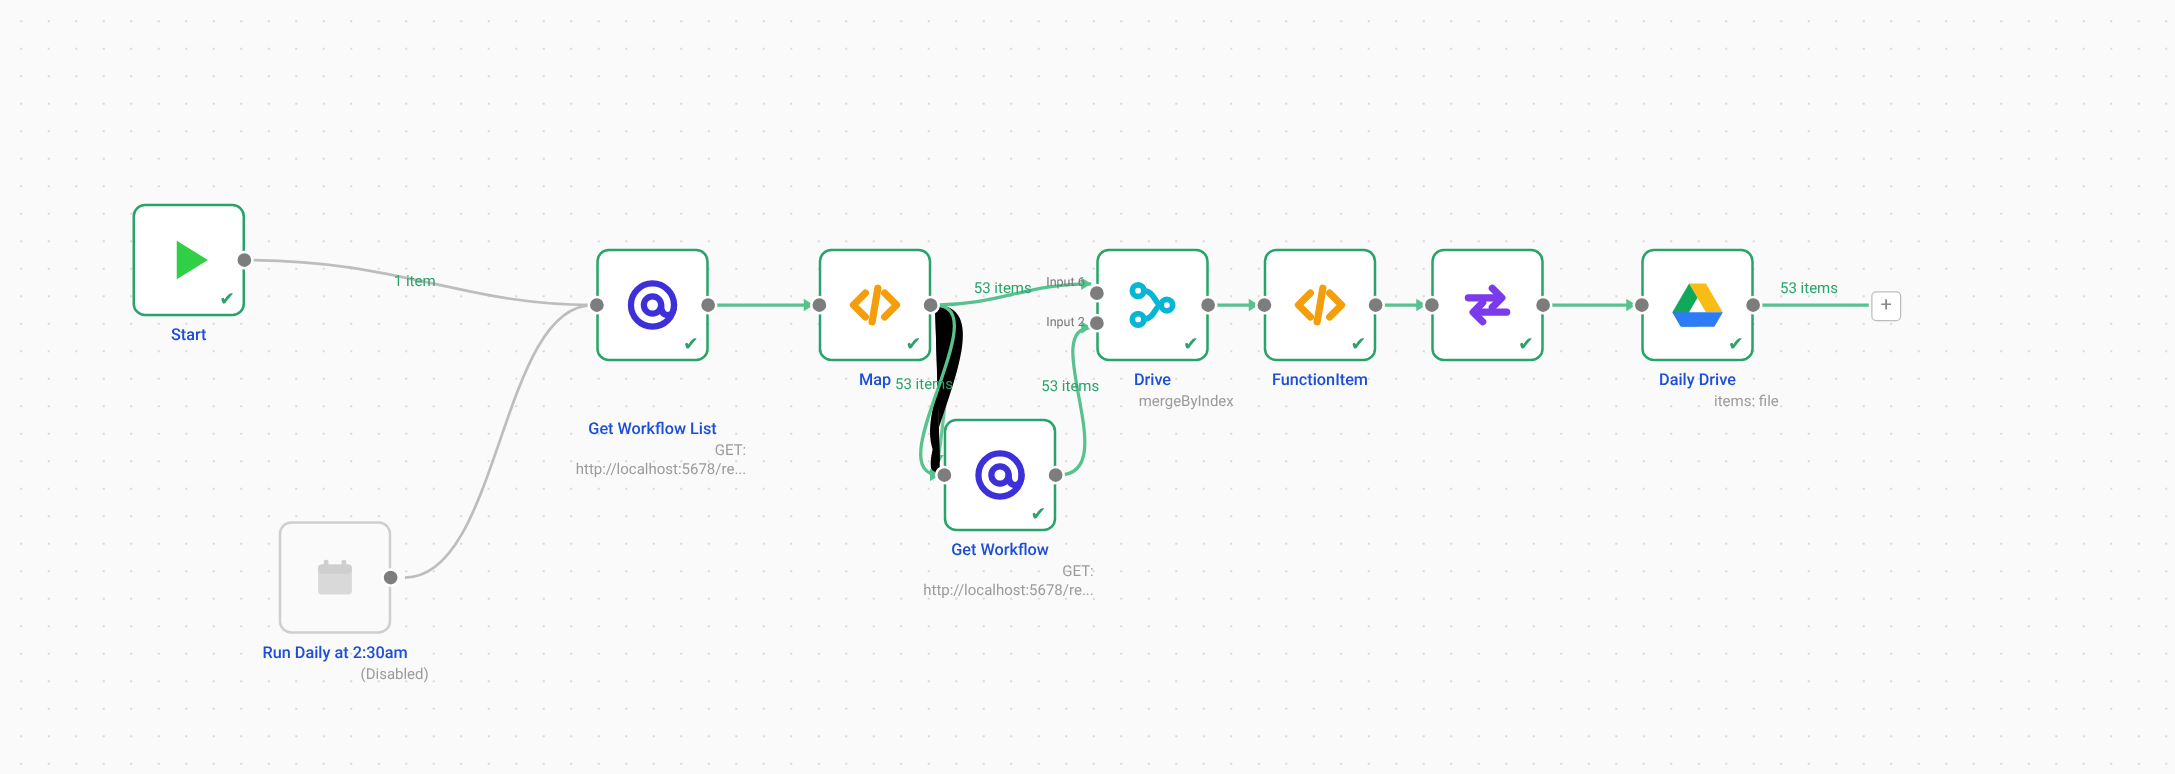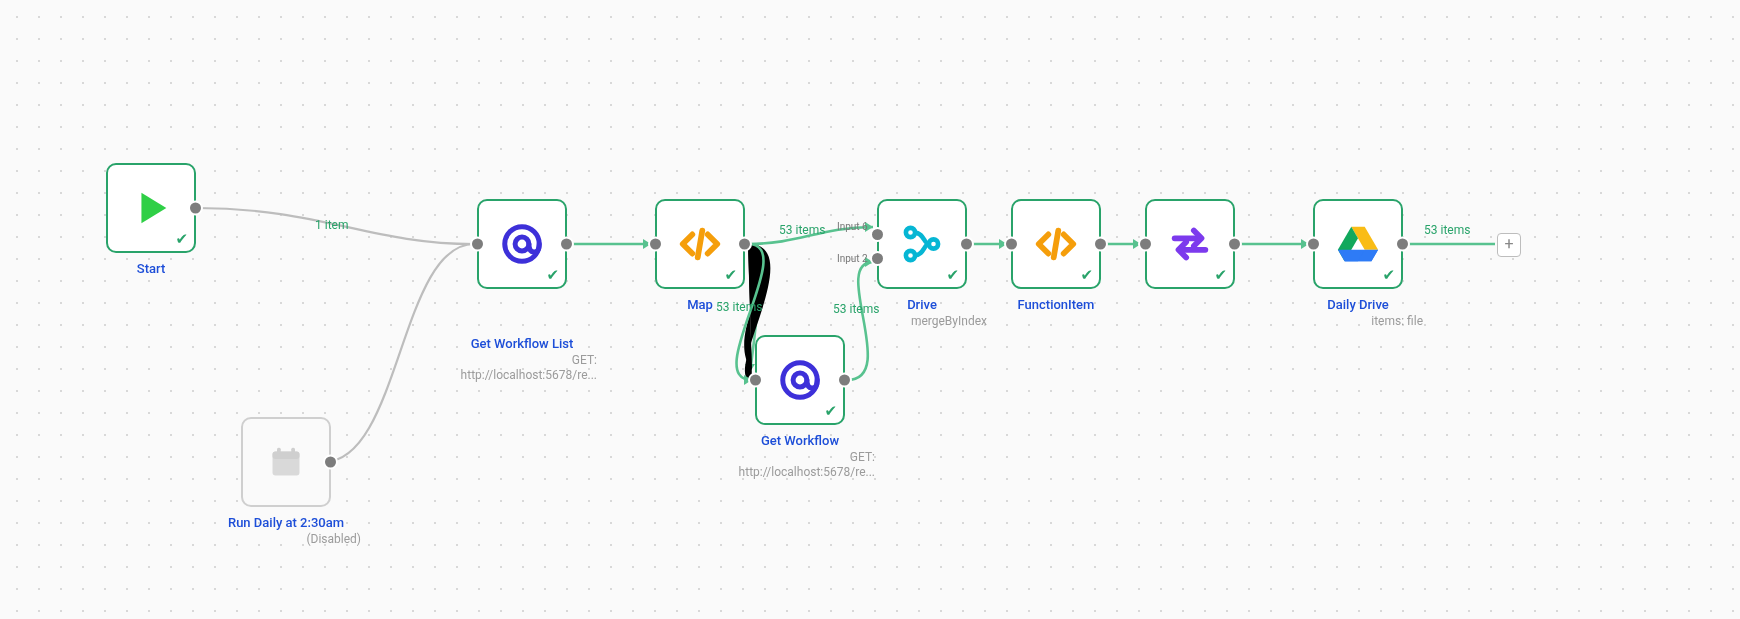--- a/index.html
+++ b/index.html
@@ -149,21 +149,21 @@
         <path d="M7 4 L20 12 L7 20 Z" fill="#2fcf46"></path>
       </svg>
     <span class="check">✔</span>
     <div class="port out mid"></div>
   </div>
   <div class="labels">
     <div class="title">Start</div>
   </div>
 </div>
 
-<div class="node-wrap" style="left:241px; top:417px;">
+<div class="node-wrap" style="left:223px; top:417px;">
   <div class="node disabled">
     <svg class="icon-small" viewBox="0 0 24 24">
       <rect x="3" y="5" width="18" height="16" rx="2" fill="#d9d9d9"></rect>
       <rect x="3" y="5" width="18" height="5" rx="2" fill="#cfcfcf"></rect>
       <rect x="6" y="2.5" width="2.5" height="4" rx="1" fill="#cfcfcf"></rect>
       <rect x="15.5" y="2.5" width="2.5" height="4" rx="1" fill="#cfcfcf"></rect>
     </svg>
     <div class="port out mid"></div>
   </div>
   <div class="labels" style="margin-left:-30px; margin-right:-30px;">

